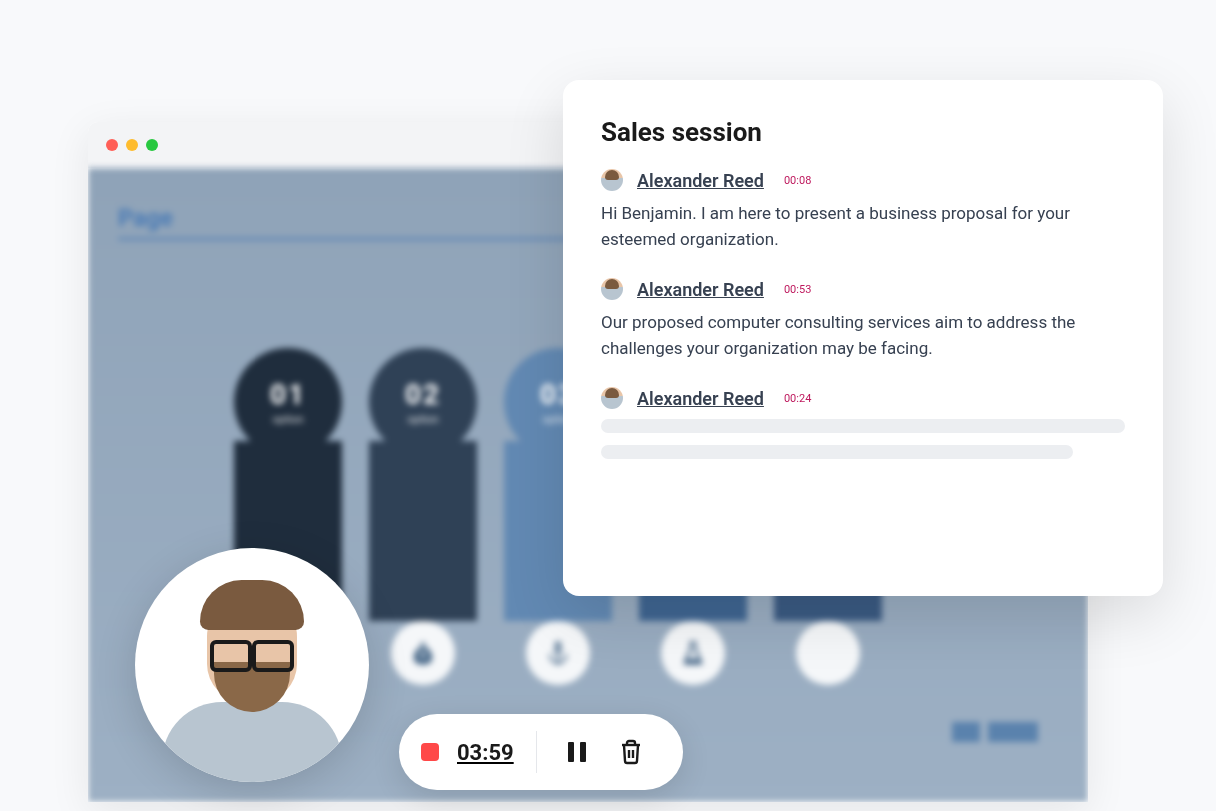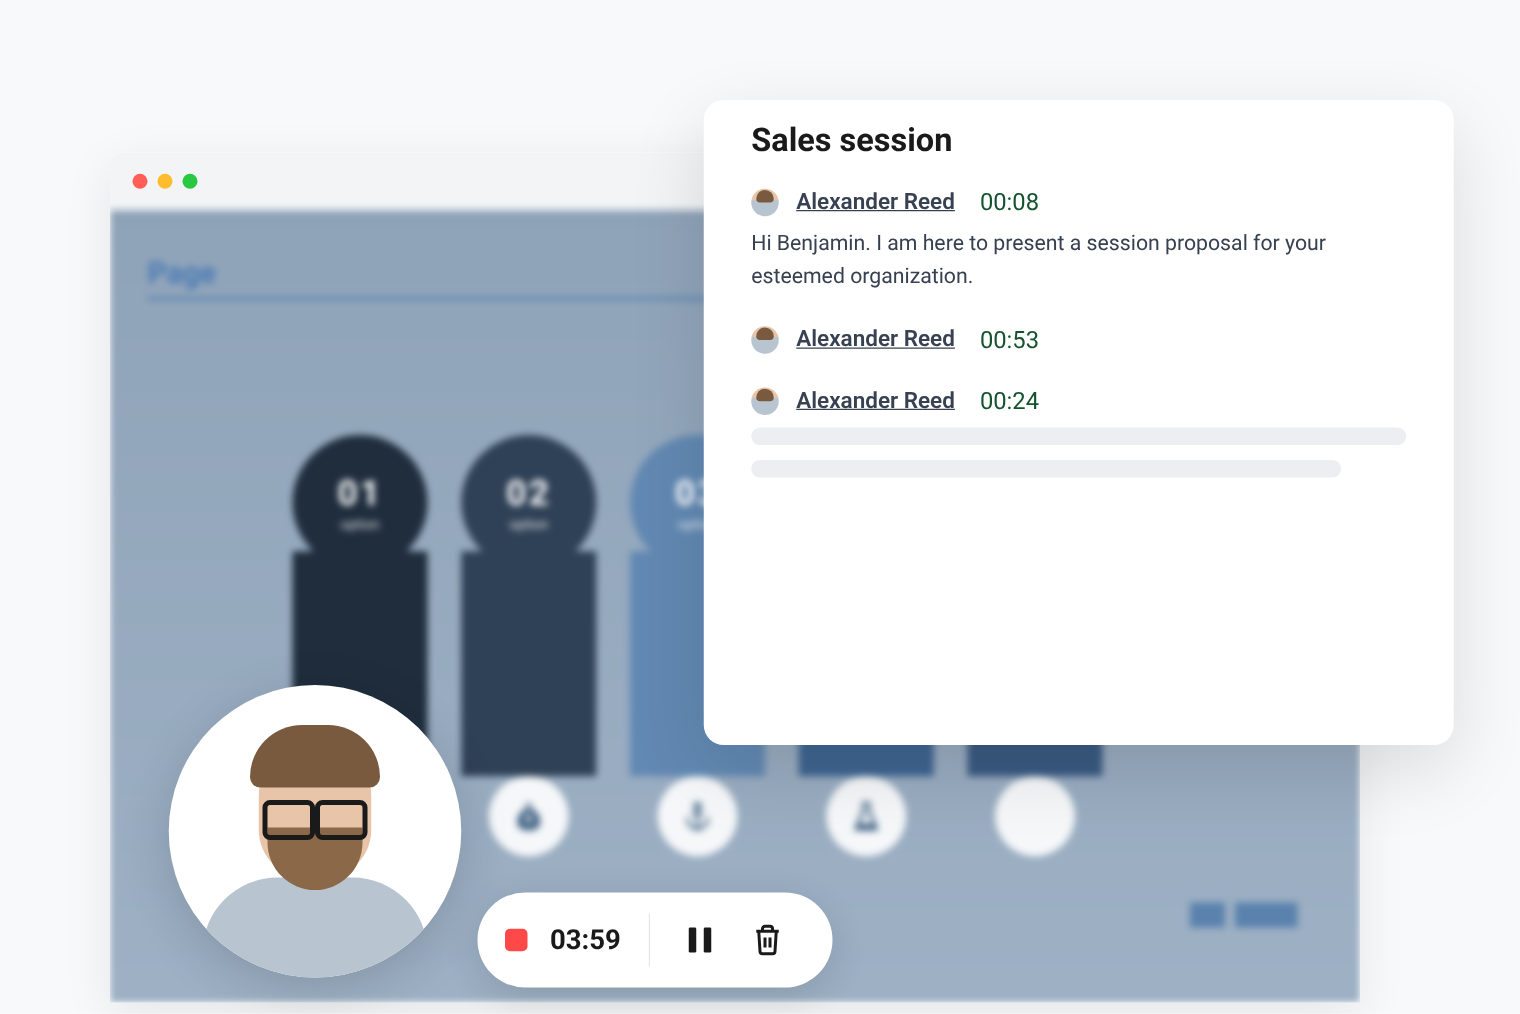--- a/index.html
+++ b/index.html
@@ -183,31 +183,32 @@
   width: 34px; height: 24px;
   border: 4px solid #1a1a1a;
   border-radius: 6px;
 }
 .avatar-glasses::before { left: 0; }
 .avatar-glasses::after { right: 0; }
 
 
 .rec-pill {
   position: absolute;
-  left: 382px;
+  left: 399px;
   top: 714px;
   width: 284px;
   height: 76px;
   background: #fff;
   border-radius: 40px;
   box-shadow: 0 8px 30px rgba(0,0,0,0.12);
   display: flex;
   align-items: center;
   padding: 0 22px;
   gap: 18px;
+  text-decoration: underline;
 }
 .rec-dot {
   width: 18px; height: 18px; background: #ff4848; border-radius: 4px;
 }
 .rec-time {
   font-size: 22px; font-weight: 700; color: #1a1a1a;
 }
 .rec-div {
   width: 1px; height: 42px; background: #e5e7eb; margin: 0 4px;
 }
@@ -220,21 +221,21 @@
 
 .transcript-panel {
   position: absolute;
   left: 563px;
   top: 80px;
   width: 600px;
   height: 516px;
   background: #fff;
   border-radius: 16px;
   box-shadow: 0 20px 60px rgba(0,0,0,0.12);
-  padding: 18px 38px;
+  padding: 37px 38px;
 }
 .transcript-title {
   font-size: 26px; font-weight: 700; color: #1a1a1a;
   margin-bottom: 22px;
 }
 .transcript-entry {
   margin-bottom: 26px;
 }
 .entry-head {
   display: flex; align-items: center; gap: 14px; margin-bottom: 10px;
@@ -249,21 +250,21 @@
   content:"";
   position:absolute; top:1px; left:4px;
   width:14px; height:10px;
   background:#7a5a3f;
   border-radius:7px 7px 3px 3px;
 }
 .entry-name {
   font-size: 18px; font-weight: 600; color: #374151; text-decoration: underline;
 }
 .entry-time {
-  font-size: 19px; color: #14532d; margin-left: 6px;
+  font-size: 11px; color: #be185d; margin-left: 6px;
 }
 .entry-text {
   font-size: 17px; color: #374151; line-height: 1.5;
 }
 .skeleton {
   height: 14px; background: #eceef1; border-radius: 7px; margin-bottom: 12px;
 }
 .skeleton.short { width: 90%; }
 </style>
 </head>
@@ -376,29 +377,30 @@
 
 <div class="transcript-panel">
   <div class="transcript-title">Sales session</div>
 
   <div class="transcript-entry">
     <div class="entry-head">
       <div class="entry-avatar"></div>
       <div class="entry-name">Alexander Reed</div>
       <div class="entry-time">00:08</div>
     </div>
-    <div class="entry-text">Hi Benjamin. I am here to present a session proposal for your esteemed organization.</div>
+    <div class="entry-text">Hi Benjamin. I am here to present a business proposal for your esteemed organization.</div>
   </div>
 
   <div class="transcript-entry">
     <div class="entry-head">
       <div class="entry-avatar"></div>
       <div class="entry-name">Alexander Reed</div>
       <div class="entry-time">00:53</div>
     </div>
+    <div class="entry-text">Our proposed computer consulting services aim to address the challenges your organization may be facing.</div>
   </div>
 
   <div class="transcript-entry">
     <div class="entry-head">
       <div class="entry-avatar"></div>
       <div class="entry-name">Alexander Reed</div>
       <div class="entry-time">00:24</div>
     </div>
     <div class="skeleton"></div>
     <div class="skeleton short"></div>

